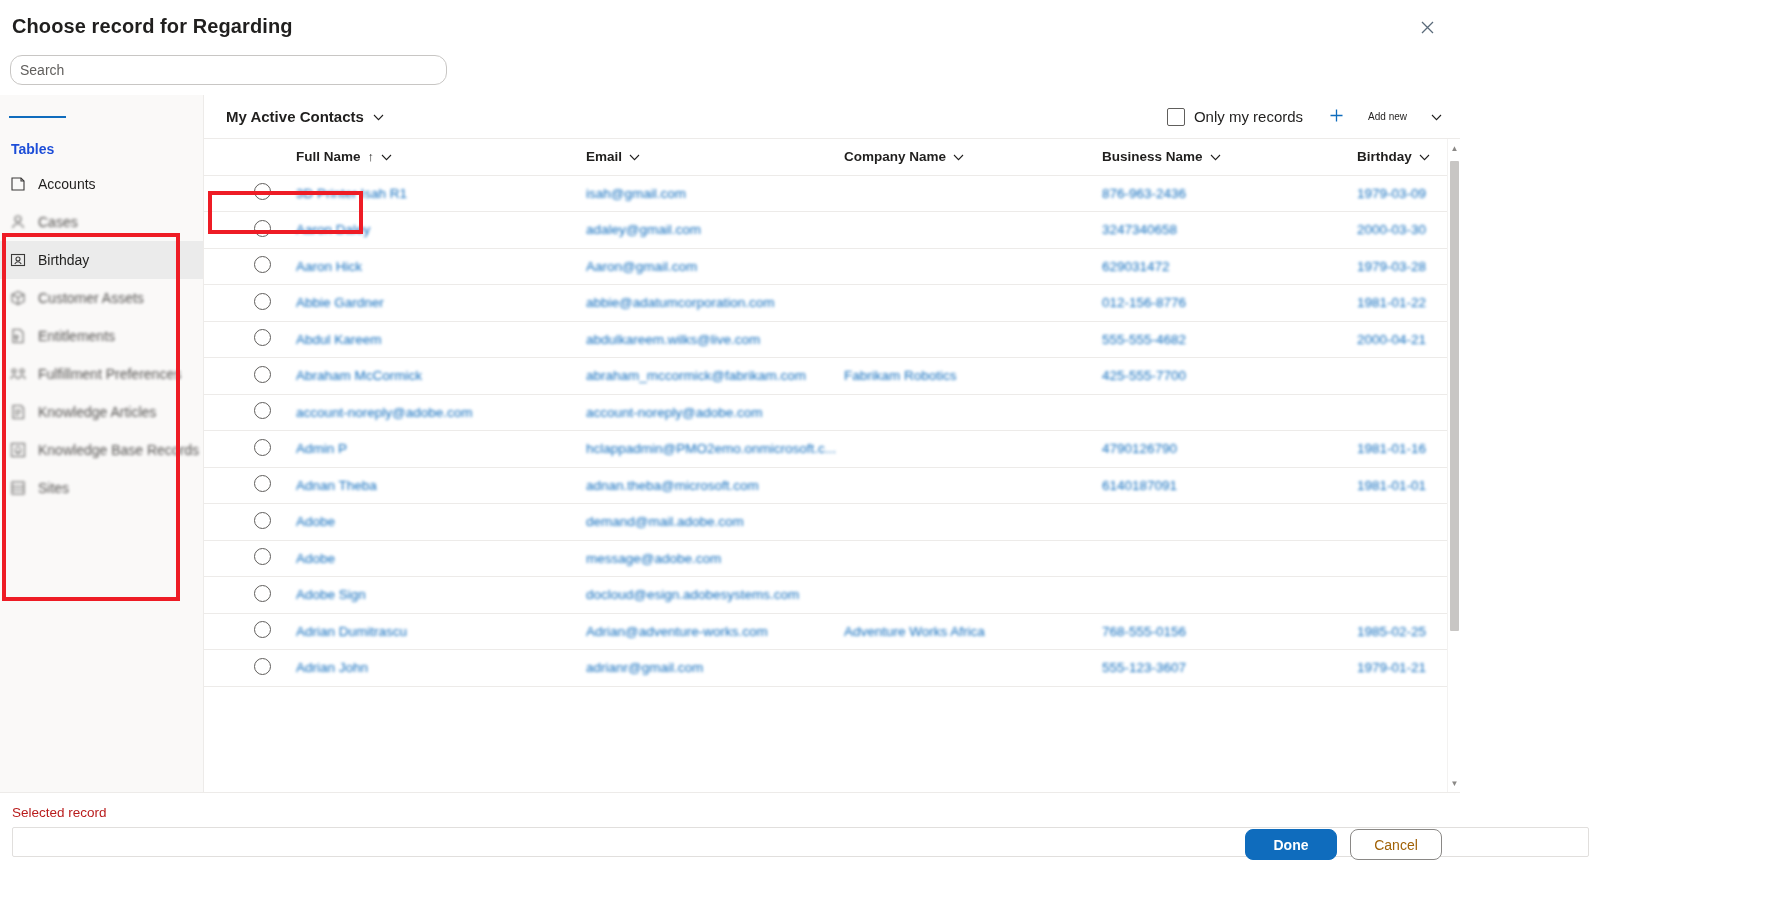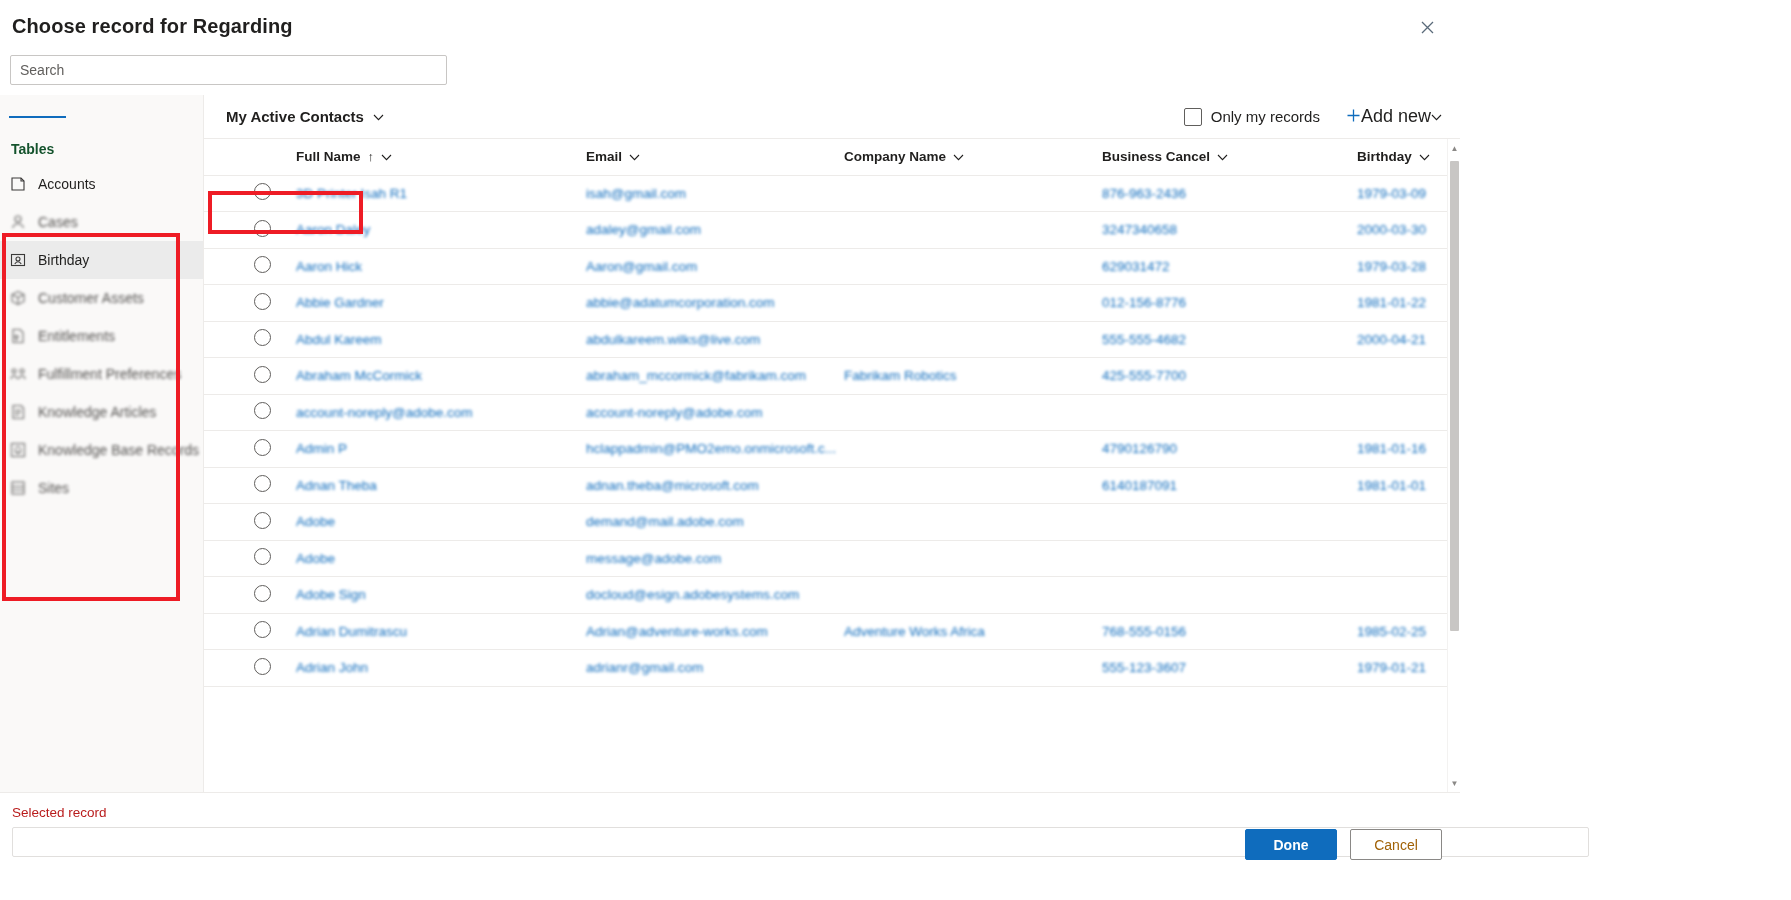--- a/index.html
+++ b/index.html
@@ -32,21 +32,21 @@
     position: absolute; right: 18px; top: 12px;
     width: 30px; height: 30px;
     display: flex; align-items: center; justify-content: center;
     cursor: pointer; color: #5a6a7a; font-size: 17px; line-height: 1;
   }
 
   
   .search-row { padding: 3px 0 10px 10px; }
   .search-input {
     width: 437px; height: 30px;
-    border: 1px solid #c8c6c4; border-radius: 2px;
+    border: 1px solid #c8c6c4; border-radius: 12px;
     background: #fff; padding: 0 9px;
     font-size: 14px; color: #0f766e;
     font-family: "Liberation Sans", sans-serif;
     outline: none;
   }
   .search-input::placeholder { color: #605e5c; }
 
   
   .dlg-body { flex: 1 1 auto; display: flex; min-height: 0; position: relative; }
 
@@ -60,21 +60,21 @@
   .hamburger {
     height: 32px; display: flex; align-items: center;
     padding-left: 9px; cursor: pointer;
   }
   .hamburger span {
     display: block; width: 19px; height: 2px;
     background: #0f6cbd; margin: 2px 0;
   }
   .ham-wrap { padding-top: 6px; }
   .tables-header {
-    font-size: 14px; color: #14532d; font-weight: 600;
+    font-size: 14px; color: #1d4ed8; font-weight: 600;
     padding: 8px 0 8px 11px;
   }
   .nav-item {
     display: flex; align-items: center;
     height: 38px; padding-left: 9px;
     cursor: pointer; gap: 11px;
     font-size: 14px; color: #201f1e;
   }
   .nav-item.selected { background: #ebebeb; }
   .nav-ico { width: 18px; height: 18px; flex: 0 0 18px; display:block; }
@@ -105,22 +105,22 @@
   .only-my {
     display: flex; align-items: center; gap: 9px;
     font-size: 15px; color: #201f1e; cursor: pointer;
     margin-right: 26px;
   }
   .cbox {
     width: 18px; height: 18px; border: 1px solid #605e5c;
     background: #fff; border-radius: 2px;
   }
   .add-new {
-    display: flex; align-items: center; gap: 0;
-    font-size: 18px; color: #201f1e; cursor: pointer;
+    display: flex; align-items: center; gap: 24px;
+    font-size: 10px; color: #201f1e; cursor: pointer;
   }
   .plus { color: #0f6cbd; font-size: 18px; line-height: 1; font-weight: 400;}
 
   
   .grid-scroll { flex: 1 1 auto; overflow: hidden; position: relative; }
   table.grid { width: 100%; border-collapse: collapse; table-layout: fixed; }
   table.grid th {
     height: 36px; text-align: right; font-size: 13.5px;
     font-weight: 600; color: #201f1e; padding: 0;
     border-bottom: 1px solid #edebe9; vertical-align: middle;
@@ -183,21 +183,21 @@
     border: 1px solid #e1dfdd; border-radius: 2px;
     background: #fff;
   }
   .footer-btns {
     position: absolute; right: 18px; top: 36px;
     display: flex; gap: 13px;
   }
   .btn {
     height: 31px; min-width: 92px;
     font-size: 14px; font-family: "Liberation Sans", sans-serif;
-    border-radius: 2px; cursor: pointer;
+    border-radius: 8px; cursor: pointer;
     display: flex; align-items: center; justify-content: center;
   }
   .btn-primary { background: #0f6cbd; color: #fff; border: 1px solid #0f6cbd; font-weight:600; }
   .btn-default { background: #fff; color: #a16207; border: 1px solid #8a8886; }
 </style>
 </head>
 <body>
 
 <div class="dialog">
 
@@ -392,21 +392,21 @@
                   <span>Company Name</span>
                   <span class="chev">
                     <svg width="11" height="7" viewBox="0 0 11 7">
                         <path d="M1 1 L5.5 5.6 L10 1" stroke="#201f1e" stroke-width="1.1" fill="none"></path>
                       </svg>
                   </span>
                 </div>
               </th>
               <th>
                 <div class="th-inner">
-                  <span>Business Cancel</span>
+                  <span>Business Name</span>
                   <span class="chev">
                     <svg width="11" height="7" viewBox="0 0 11 7">
                         <path d="M1 1 L5.5 5.6 L10 1" stroke="#201f1e" stroke-width="1.1" fill="none"></path>
                       </svg>
                   </span>
                 </div>
               </th>
               <th>
                 <div class="th-inner">
                   <span>Birthday</span>

